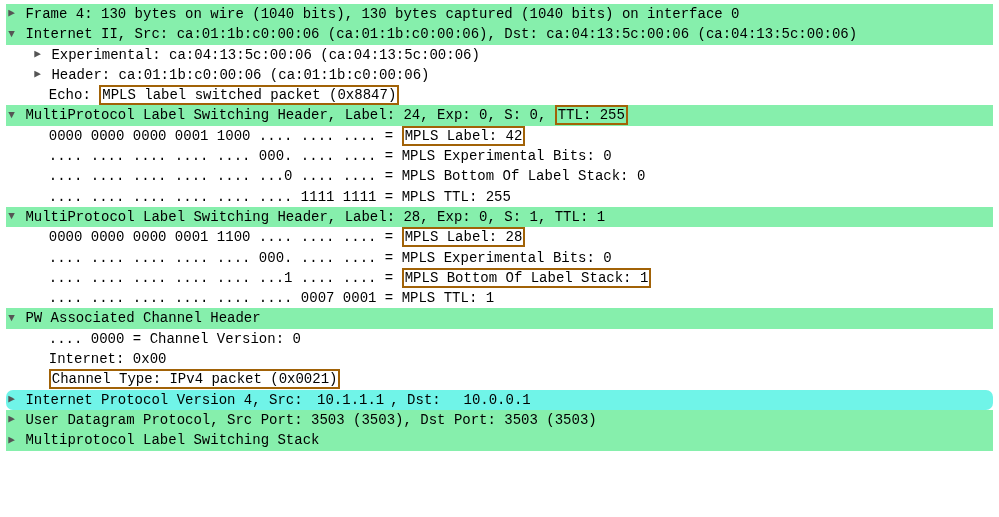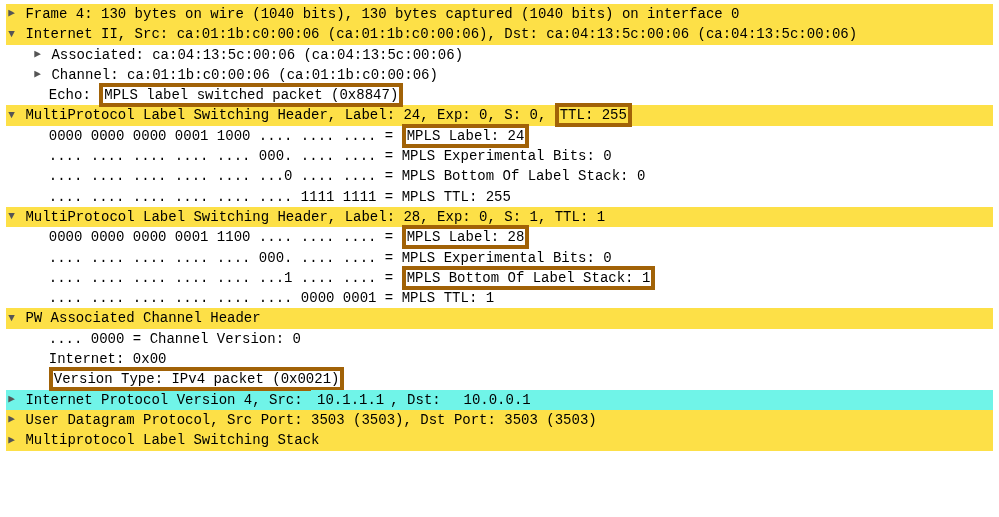--- a/index.html
+++ b/index.html
@@ -11,68 +11,69 @@
   line-height: 1.45;
   background: #fff;
   color: #000;
   width: 999px;
 }
 .row {
   white-space: pre;
   background: #fff;
 }
 .row.alt {
-  background: #fde047;
+  background: #86efac;
 }
 .triangle {
   display: inline-block;
   width: 11px;
   text-align: center;
   color: #555;
   font-size: 11px;
   vertical-align: middle;
 }
 .indent1 { padding-left: 26px; }
 .redbox {
-  border: 4px solid #a16207;
+  border: 2px solid #a16207;
   padding: 0 1px;
 }
 .cyanrow {
   background: #70f4e8 !important;
+  border-radius: 7px;
 }
 .cyantag {
   background: #70f4e8;
   padding: 0 6px;
   display: inline-block;
 }
 </style>
 </head>
 <body>
 
 <div class="row alt"><span class="triangle">▶</span> <span>Frame 4: 130 bytes on wire (1040 bits), 130 bytes captured (1040 bits) on interface 0</span></div>
 
 <div class="row alt"><span class="triangle">▼</span> <span>Internet II, Src: ca:01:1b:c0:00:06 (ca:01:1b:c0:00:06), Dst: ca:04:13:5c:00:06 (ca:04:13:5c:00:06)</span></div>
-<div class="row indent1"><span class="triangle">▶</span> <span>Associated: ca:04:13:5c:00:06 (ca:04:13:5c:00:06)</span></div>
-<div class="row indent1"><span class="triangle">▶</span> <span>Channel: ca:01:1b:c0:00:06 (ca:01:1b:c0:00:06)</span></div>
+<div class="row indent1"><span class="triangle">▶</span> <span>Experimental: ca:04:13:5c:00:06 (ca:04:13:5c:00:06)</span></div>
+<div class="row indent1"><span class="triangle">▶</span> <span>Header: ca:01:1b:c0:00:06 (ca:01:1b:c0:00:06)</span></div>
 <div class="row indent1">  <span>Echo: </span><span class="redbox">MPLS label switched packet (0x8847)</span></div>
 
 <div class="row alt"><span class="triangle">▼</span> <span>MultiProtocol Label Switching Header, Label: 24, Exp: 0, S: 0, </span><span class="redbox">TTL: 255</span></div>
-<div class="row indent1">  <span>0000 0000 0000 0001 1000 .... .... .... = </span><span class="redbox">MPLS Label: 24</span></div>
+<div class="row indent1">  <span>0000 0000 0000 0001 1000 .... .... .... = </span><span class="redbox">MPLS Label: 42</span></div>
 <div class="row indent1">  <span>.... .... .... .... .... 000. .... .... = MPLS Experimental Bits: 0</span></div>
 <div class="row indent1">  <span>.... .... .... .... .... ...0 .... .... = MPLS Bottom Of Label Stack: 0</span></div>
 <div class="row indent1">  <span>.... .... .... .... .... .... 1111 1111 = MPLS TTL: 255</span></div>
 
 <div class="row alt"><span class="triangle">▼</span> <span>MultiProtocol Label Switching Header, Label: 28, Exp: 0, S: 1, TTL: 1</span></div>
 <div class="row indent1">  <span>0000 0000 0000 0001 1100 .... .... .... = </span><span class="redbox">MPLS Label: 28</span></div>
 <div class="row indent1">  <span>.... .... .... .... .... 000. .... .... = MPLS Experimental Bits: 0</span></div>
 <div class="row indent1">  <span>.... .... .... .... .... ...1 .... .... = </span><span class="redbox">MPLS Bottom Of Label Stack: 1</span></div>
-<div class="row indent1">  <span>.... .... .... .... .... .... 0000 0001 = MPLS TTL: 1</span></div>
+<div class="row indent1">  <span>.... .... .... .... .... .... 0007 0001 = MPLS TTL: 1</span></div>
 
 <div class="row alt"><span class="triangle">▼</span> <span>PW Associated Channel Header</span></div>
 <div class="row indent1">  <span>.... 0000 = Channel Version: 0</span></div>
 <div class="row indent1">  <span>Internet: 0x00</span></div>
-<div class="row indent1">  <span class="redbox">Version Type: IPv4 packet (0x0021)</span></div>
+<div class="row indent1">  <span class="redbox">Channel Type: IPv4 packet (0x0021)</span></div>
 
 <div class="row alt cyanrow"><span class="triangle">▶</span> <span>Internet Protocol Version 4, Src: </span><span class="cyantag">10.1.1.1</span><span>, Dst:  </span><span class="cyantag">10.0.0.1</span></div>
 
 <div class="row alt"><span class="triangle">▶</span> <span>User Datagram Protocol, Src Port: 3503 (3503), Dst Port: 3503 (3503)</span></div>
 
 <div class="row alt"><span class="triangle">▶</span> <span>Multiprotocol Label Switching Stack</span></div>
 
 </body></html>

